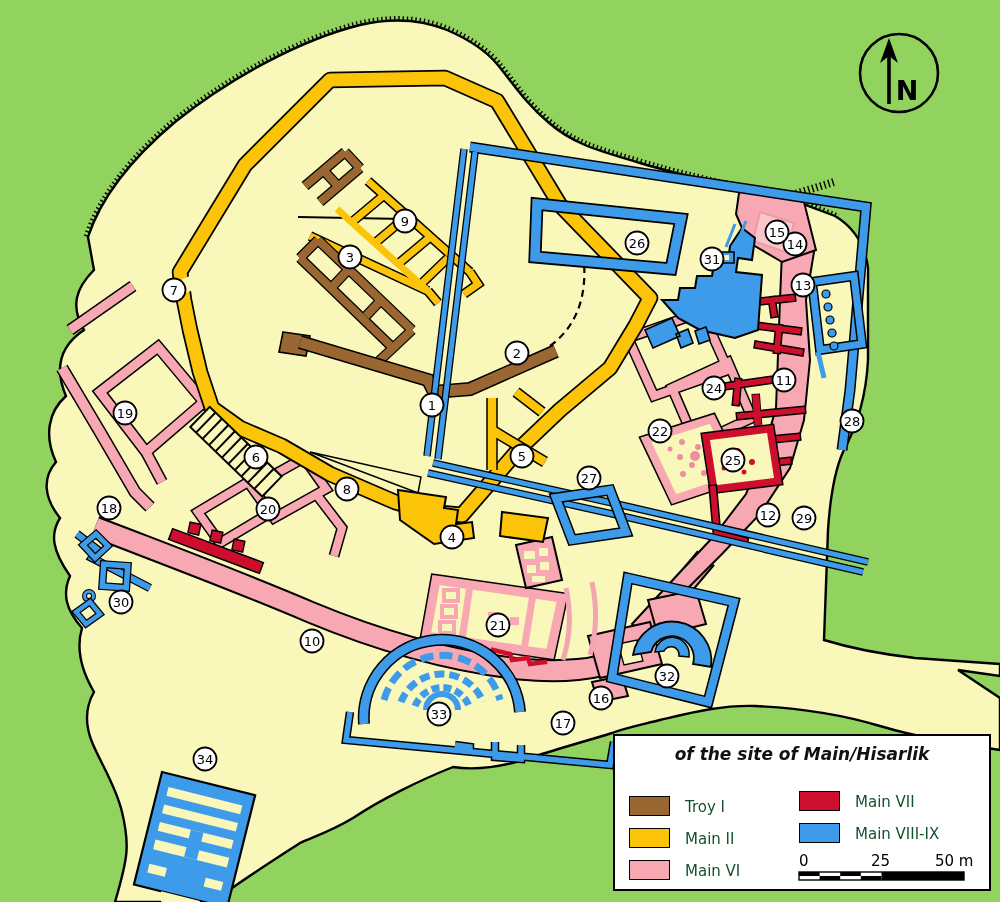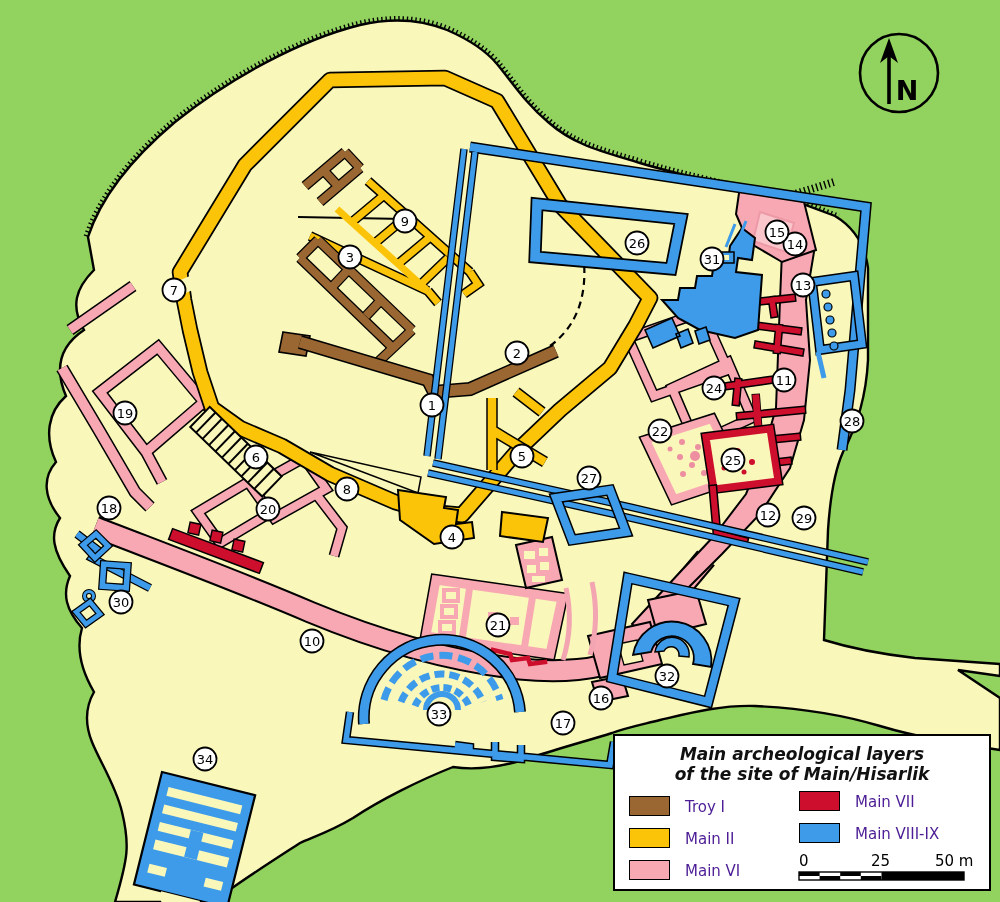--- a/index.html
+++ b/index.html
@@ -4,21 +4,21 @@
 <style>
   html,body{margin:0;padding:0;background:#777;}
   #stage{position:relative;width:1000px;height:902px;overflow:hidden;
          font-family:"DejaVu Sans","Liberation Sans",sans-serif;}
   #map{position:absolute;left:0;top:0;}
   
   #legend{position:absolute;left:613px;top:734px;width:378px;height:157px;
           background:#ffffff;border:2px solid #000;box-sizing:border-box;}
   #legend .title{position:absolute;left:0;right:0;top:8px;text-align:center;
           font-style:italic;font-weight:bold;font-size:17px;line-height:20px;color:#111;}
-  .lg-entry{position:absolute;font-size:15px;color:#4c1d95;}
+  .lg-entry{position:absolute;font-size:15px;color:#14532d;}
   .sw{position:absolute;width:41px;height:20px;border:1.6px solid #000;box-sizing:border-box;}
   .sw1{background:#9A6733}.sw2{background:#FCC408}.sw3{background:#F7A8B3}
   .sw4{background:#CE0E2D}.sw5{background:#3D9BEA}
   .lb{position:absolute;}
   #scalebar{position:absolute;left:170px;top:112px;}
   text.mknum{font-size:13px;font-family:"DejaVu Sans",sans-serif;}
 </style>
 </head>
 <body>
 
@@ -407,21 +407,20 @@
   <g>
     <circle cx="899" cy="73" r="39" fill="none" stroke="#000" stroke-width="2.6"></circle>
     <line x1="889" y1="104" x2="889" y2="52" stroke="#000" stroke-width="3.6"></line>
     <path d="M889,38 L880,63 L889,56 L898,63 Z" fill="#000"></path>
     <text id="compass-n" x="907" y="100" font-size="27" font-weight="bold" text-anchor="middle">N</text>
   </g>
 </svg>
 
 <div id="legend">
   <div class="title">
-    <div>Main archeological layers</div>
     <div>of the site of Main/Hisarlik</div>
   </div>
   <div class="sw sw1" style="left:14px;top:60px"></div>
   <div class="sw sw2" style="left:14px;top:92px"></div>
   <div class="sw sw3" style="left:14px;top:124px"></div>
   <div class="sw sw4" style="left:184px;top:55px"></div>
   <div class="sw sw5" style="left:184px;top:87px"></div>
   <div class="lg-entry lb" style="left:70px;top:62px">Troy I</div>
   <div class="lg-entry lb" style="left:70px;top:94px">Main II</div>
   <div class="lg-entry lb" style="left:70px;top:126px">Main VI</div>

